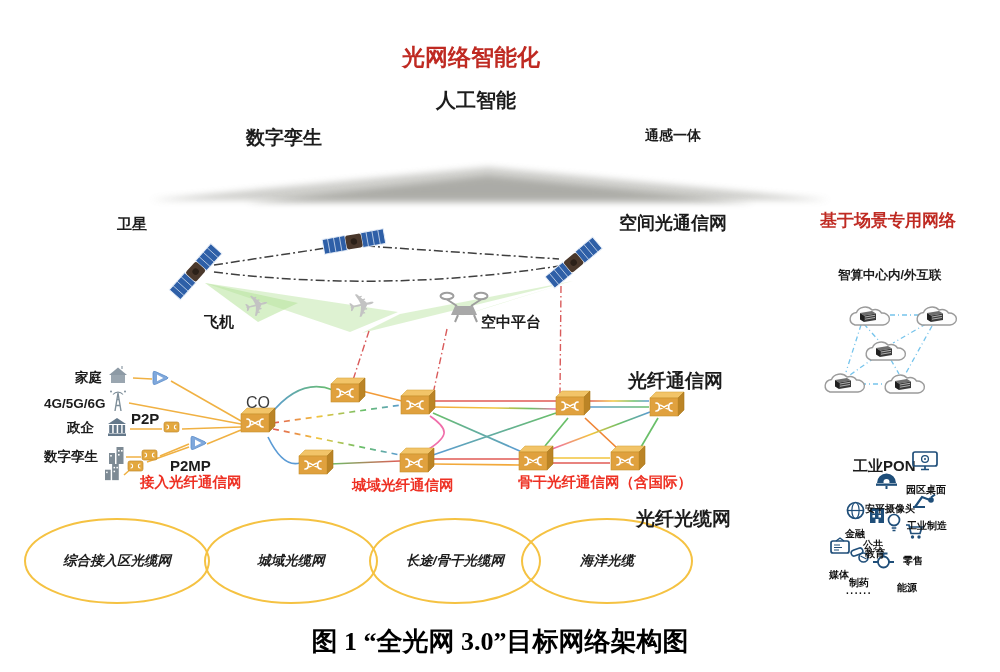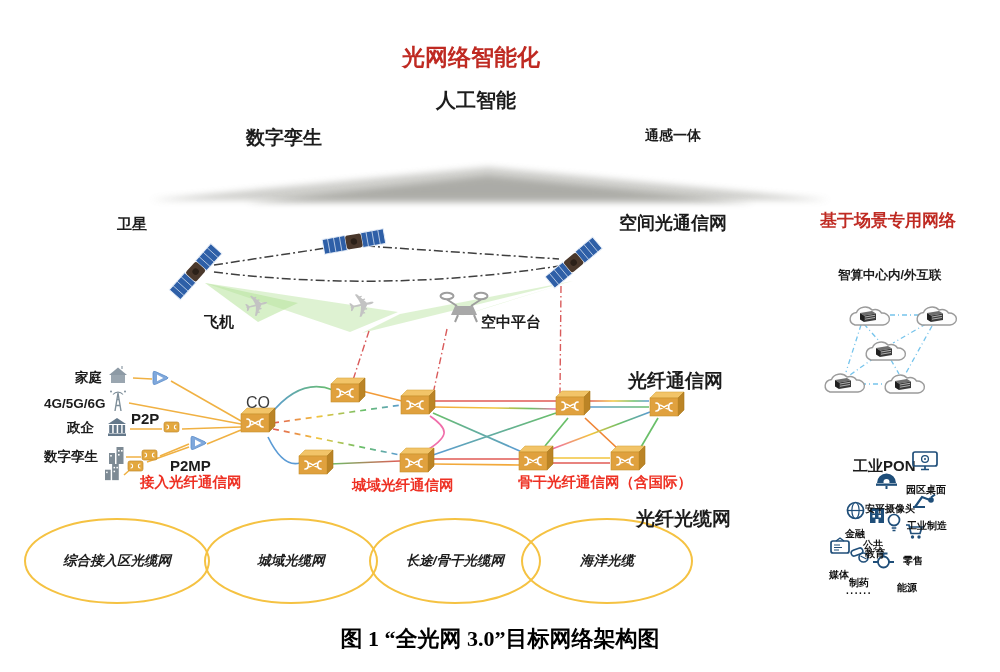--- a/index.html
+++ b/index.html
@@ -7,21 +7,21 @@
          font-family:"Liberation Sans",sans-serif;overflow:hidden;}
   #net-svg{position:absolute;left:0;top:0;width:1000px;height:672px;}
   .lbl{position:absolute;white-space:nowrap;color:#1c1c1c;line-height:1.15;}
   .b{font-weight:bold;}
   .it{font-style:italic;}
   .ctr{text-align:center;}
   .redtitle{color:#bf2a22;}
   .redlbl{color:#ee3124;}
   .plane{position:absolute;color:#c3c3c3;}
   .caption{position:absolute;left:0;top:624px;width:100%;text-align:center;
-           font-family:"Liberation Serif",serif;font-weight:bold;font-size:22px;color:#000;}
+           font-family:"Liberation Serif",serif;font-weight:bold;font-size:26px;color:#000;}
   .indlbl{position:absolute;font-size:10px;font-weight:bold;color:#111;white-space:nowrap;margin-top:8px;}
   .indico{position:absolute;}
 </style>
 </head>
 <body>
 
 <div id="stage">
 
 <svg id="net-svg" viewBox="0 0 1000 672">
   <defs>

